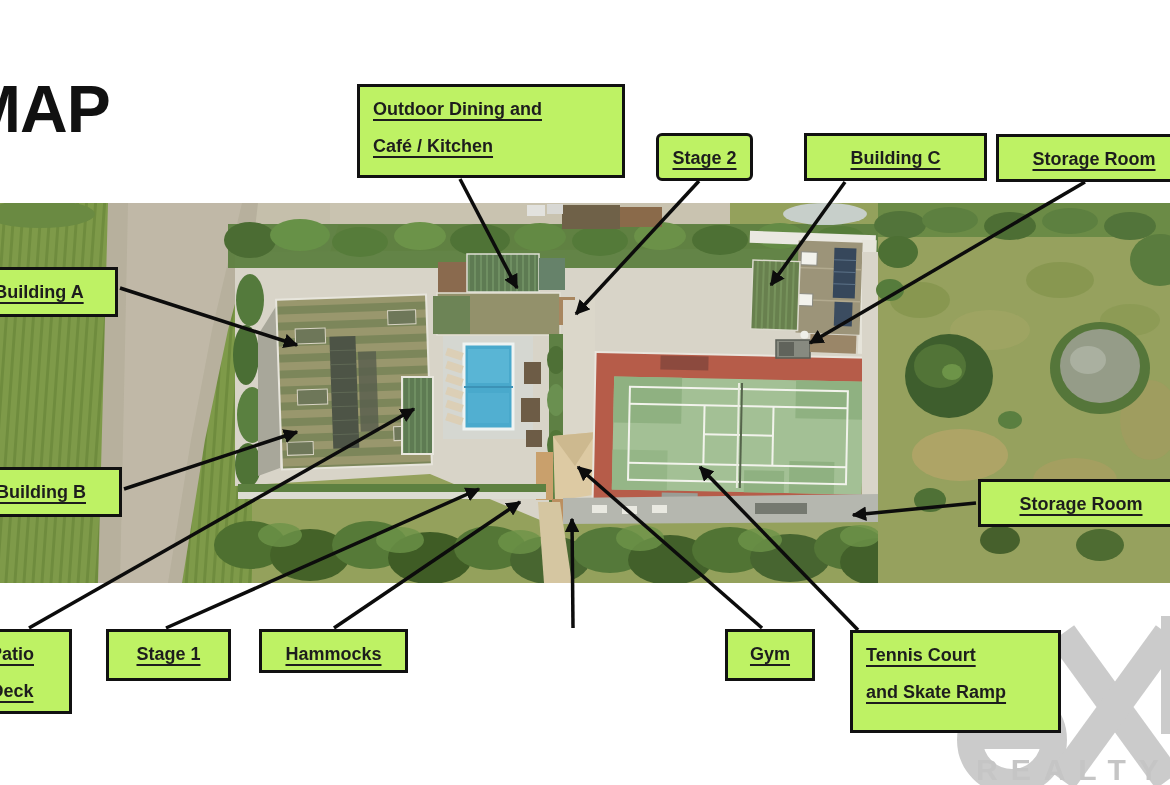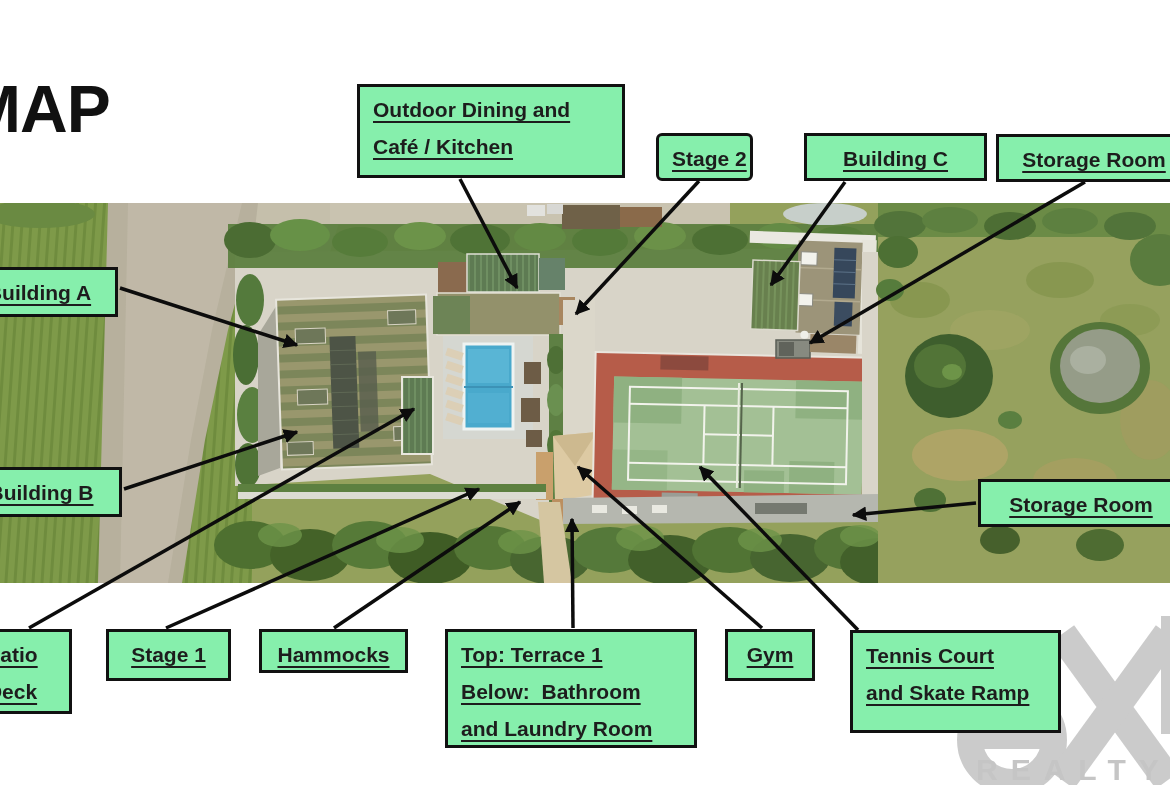--- a/index.html
+++ b/index.html
@@ -1,22 +1,22 @@
 <!DOCTYPE html>
 <html><head>
 <meta charset="utf-8">
 <style>
   html,body{margin:0;padding:0;background:#ffffff;}
   .stage{position:relative;width:1170px;height:785px;overflow:hidden;background:#ffffff;
          font-family:"Liberation Sans",sans-serif;}
   .photo-svg{position:absolute;left:0;top:0;}
   .page-title{position:absolute;left:-34px;top:76px;font-size:66px;font-weight:900;
               color:#111;letter-spacing:-1px;line-height:1;}
-  .map-label{position:absolute;box-sizing:border-box;background:#86efac;border:3px solid #111;
-             color:#1d1d1d;font-weight:700;font-size:21px;line-height:37px;
+  .map-label{position:absolute;box-sizing:border-box;background:#bef264;border:3px solid #111;
+             color:#1d1d1d;font-weight:700;font-size:18px;line-height:37px;
              padding:4px 13px;}
   .map-label.center{text-align:center;}
   .lbl-line{display:block;text-decoration:underline;text-decoration-thickness:2px;
             text-underline-offset:4px;white-space:pre;}
   
   .lb-outdoor{left:357px;top:84px;width:268px;height:94px;}
   .lb-stage2{left:656px;top:133px;width:97px;height:48px;border-radius:6px;}
   .lb-buildingc{left:804px;top:133px;width:183px;height:48px;}
   .lb-storagetop{left:996px;top:134px;width:196px;height:48px;}
   .lb-buildinga{left:-40px;top:267px;width:158px;height:50px;}
@@ -332,25 +332,20 @@
 </div>
 
 <div class="map-label center lb-stage1">
   <span class="lbl-line">Stage 1</span>
 </div>
 
 <div class="map-label center lb-hammocks">
   <span class="lbl-line">Hammocks</span>
 </div>
 
-<div class="map-label lb-terrace">
-  <span class="lbl-line">Top: Terrace 1</span>
-  <span class="lbl-line">Below:  Bathroom</span>
-  <span class="lbl-line">and Laundry Room</span>
-</div>
 
 <div class="map-label center lb-gym">
   <span class="lbl-line">Gym</span>
 </div>
 
 <div class="map-label lb-tennis">
   <span class="lbl-line">Tennis Court</span>
   <span class="lbl-line">and Skate Ramp</span>
 </div>
 

